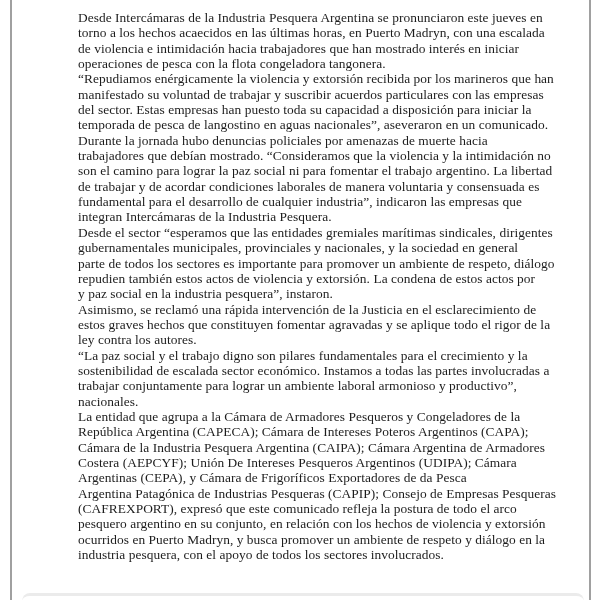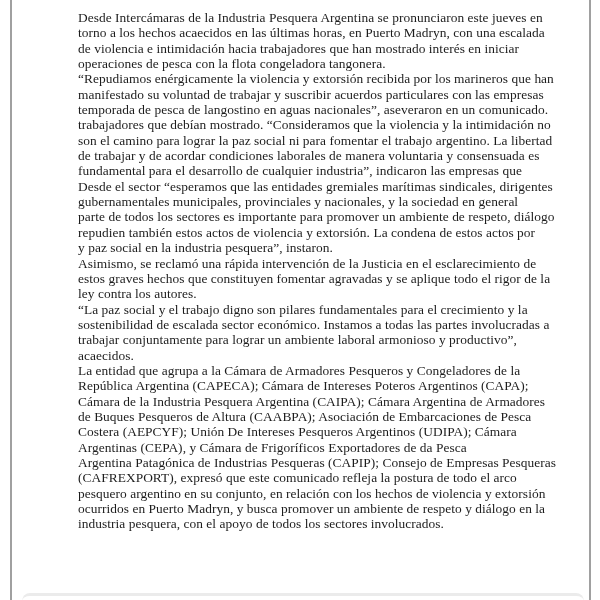--- a/index.html
+++ b/index.html
@@ -54,41 +54,43 @@
 
 <div class="viewport">
   <div class="page">
     <div class="article-body">
         <div class="text-line">Desde Intercámaras de la Industria Pesquera Argentina se pronunciaron este jueves en</div>
         <div class="text-line">torno a los hechos acaecidos en las últimas horas, en Puerto Madryn, con una escalada</div>
         <div class="text-line">de violencia e intimidación hacia trabajadores que han mostrado interés en iniciar</div>
         <div class="text-line">operaciones de pesca con la flota congeladora tangonera.</div>
         <div class="text-line">“Repudiamos enérgicamente la violencia y extorsión recibida por los marineros que han</div>
         <div class="text-line">manifestado su voluntad de trabajar y suscribir acuerdos particulares con las empresas</div>
+        <div class="text-line">del sector. Estas empresas han puesto toda su capacidad a disposición para iniciar la</div>
         <div class="text-line">temporada de pesca de langostino en aguas nacionales”, aseveraron en un comunicado.</div>
+        <div class="text-line">Durante la jornada hubo denuncias policiales por amenazas de muerte hacia</div>
         <div class="text-line">trabajadores que debían mostrado. “Consideramos que la violencia y la intimidación no</div>
         <div class="text-line">son el camino para lograr la paz social ni para fomentar el trabajo argentino. La libertad</div>
         <div class="text-line">de trabajar y de acordar condiciones laborales de manera voluntaria y consensuada es</div>
         <div class="text-line">fundamental para el desarrollo de cualquier industria”, indicaron las empresas que</div>
+        <div class="text-line">integran Intercámaras de la Industria Pesquera.</div>
         <div class="text-line">Desde el sector “esperamos que las entidades gremiales marítimas sindicales, dirigentes</div>
         <div class="text-line">gubernamentales municipales, provinciales y nacionales, y la sociedad en general</div>
         <div class="text-line">parte de todos los sectores es importante para promover un ambiente de respeto, diálogo</div>
         <div class="text-line">repudien también estos actos de violencia y extorsión. La condena de estos actos por</div>
         <div class="text-line">y paz social en la industria pesquera”, instaron.</div>
         <div class="text-line">Asimismo, se reclamó una rápida intervención de la Justicia en el esclarecimiento de</div>
         <div class="text-line">estos graves hechos que constituyen fomentar agravadas y se aplique todo el rigor de la</div>
         <div class="text-line">ley contra los autores.</div>
         <div class="text-line">“La paz social y el trabajo digno son pilares fundamentales para el crecimiento y la</div>
         <div class="text-line">sostenibilidad de escalada sector económico. Instamos a todas las partes involucradas a</div>
         <div class="text-line">trabajar conjuntamente para lograr un ambiente laboral armonioso y productivo”,</div>
-        <div class="text-line">acaecidos.</div>
+        <div class="text-line">nacionales.</div>
         <div class="text-line">La entidad que agrupa a la Cámara de Armadores Pesqueros y Congeladores de la</div>
         <div class="text-line">República Argentina (CAPECA); Cámara de Intereses Poteros Argentinos (CAPA);</div>
         <div class="text-line">Cámara de la Industria Pesquera Argentina (CAIPA); Cámara Argentina de Armadores</div>
-        <div class="text-line">de Buques Pesqueros de Altura (CAABPA); Asociación de Embarcaciones de Pesca</div>
         <div class="text-line">Costera (AEPCYF); Unión De Intereses Pesqueros Argentinos (UDIPA); Cámara</div>
         <div class="text-line">Argentinas (CEPA), y Cámara de Frigoríficos Exportadores de da Pesca</div>
         <div class="text-line">Argentina Patagónica de Industrias Pesqueras (CAPIP); Consejo de Empresas Pesqueras</div>
         <div class="text-line">(CAFREXPORT), expresó que este comunicado refleja la postura de todo el arco</div>
         <div class="text-line">pesquero argentino en su conjunto, en relación con los hechos de violencia y extorsión</div>
         <div class="text-line">ocurridos en Puerto Madryn, y busca promover un ambiente de respeto y diálogo en la</div>
         <div class="text-line">industria pesquera, con el apoyo de todos los sectores involucrados.</div>
       </div>
   </div>
   <div class="bottom-card-edge"></div>

